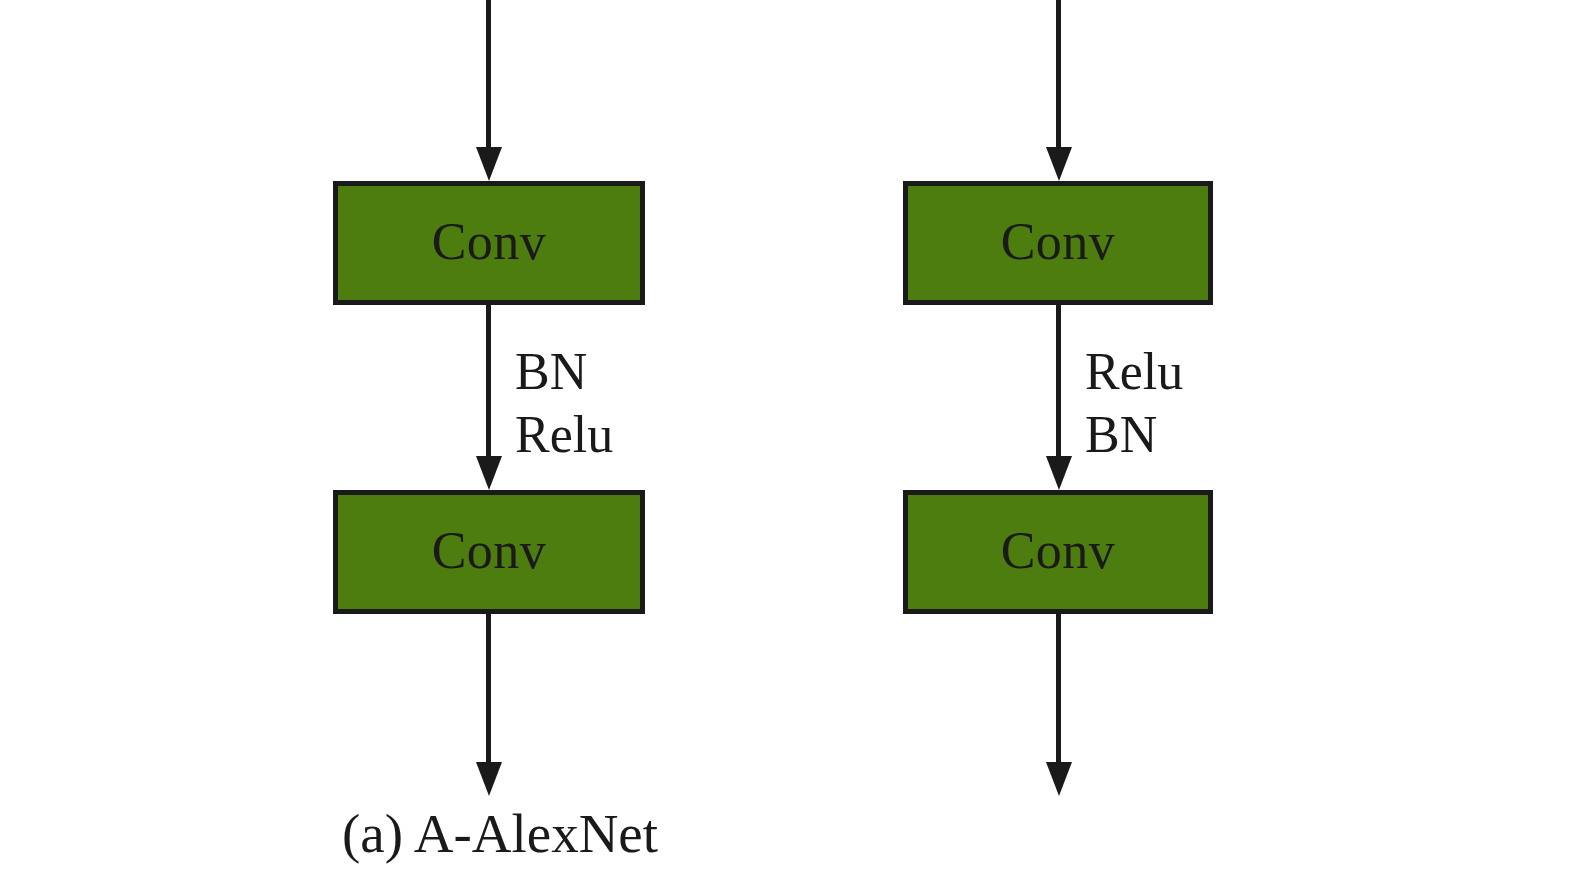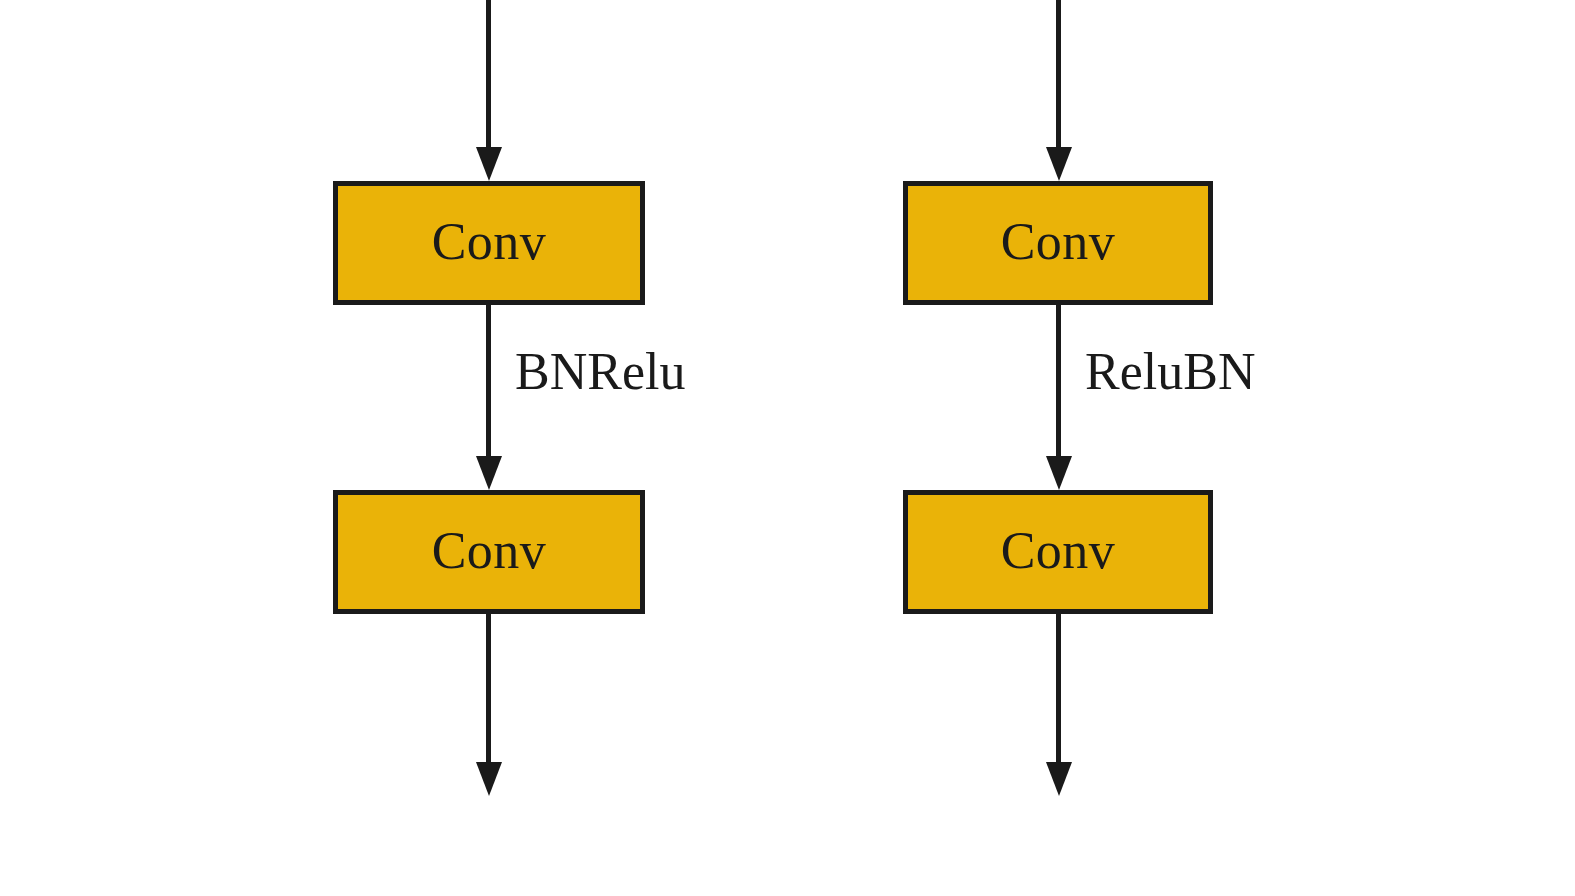--- a/index.html
+++ b/index.html
@@ -30,21 +30,21 @@
     height: 896px;
   }
   .panel.left  { left: 190px; }
   .panel.right { left: 760px; }
 
   
   .node-box {
     position: absolute;
     box-sizing: border-box;
     border: 5px solid #1a1a1a;
-    background: #eab308;
+    background: #4d7c0f;
     display: flex;
     align-items: center;
     justify-content: center;
     z-index: 3;
   }
   .node-box .node-label {
     font-size: 52px;
     line-height: 1;
     letter-spacing: 0.5px;
     color: #1a1a1a;
@@ -97,21 +97,21 @@
   .arrow.arrow-out .stem  { height: 148px; }
   .arrow.arrow-out .head  { top: 148px; }
 
   
   .edge-labels {
     position: absolute;
     top: 340px;
     left: 325px;
     z-index: 4;
     display: flex;
-    flex-direction: row;
+    flex-direction: column;
     align-items: flex-start;
     line-height: 1.22;
   }
   .edge-labels .edge-label {
     font-size: 52px;
     color: #1a1a1a;
     white-space: nowrap;
   }
   .edge-labels .edge-label.second {
     margin-left: 0px;
@@ -158,20 +158,21 @@
 
     <div class="node-box box-2">
       <span class="node-label">Conv</span>
     </div>
 
     <div class="arrow arrow-out">
       <div class="stem"></div>
       <div class="head"></div>
     </div>
 
+    <div class="caption">(a) A-AlexNet</div>
   </div>
 
   <div class="panel right">
 
     <div class="arrow arrow-in">
       <div class="stem"></div>
       <div class="head"></div>
     </div>
 
     <div class="node-box box-1">

